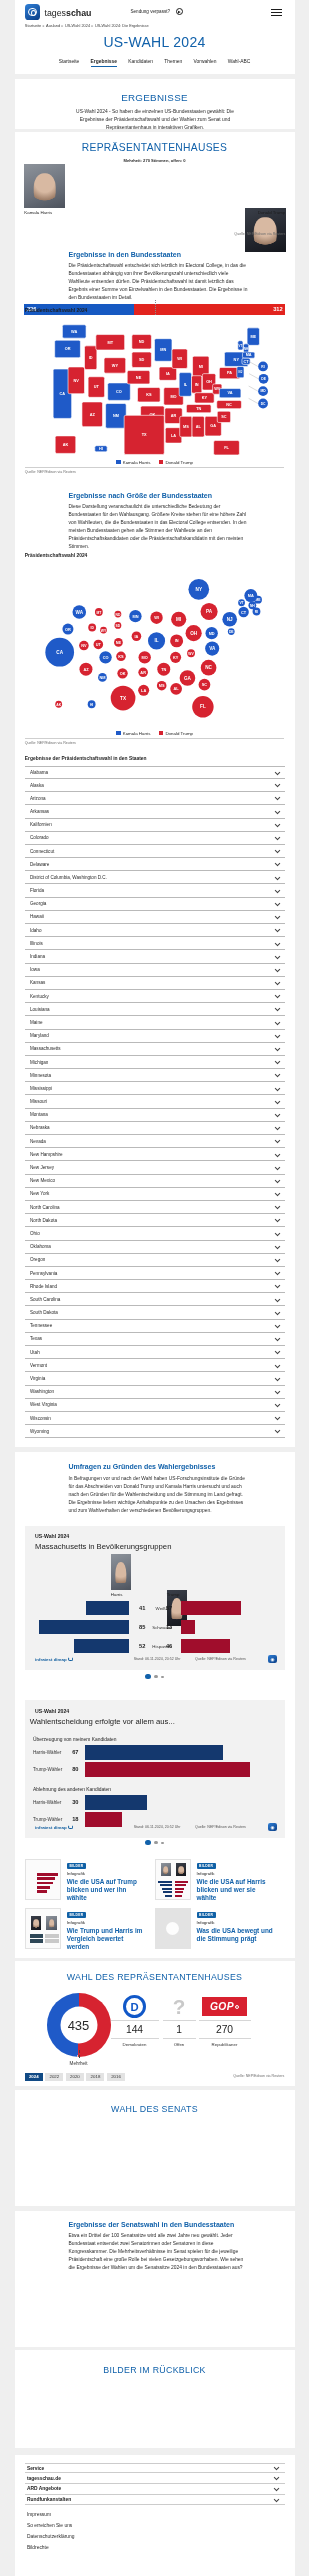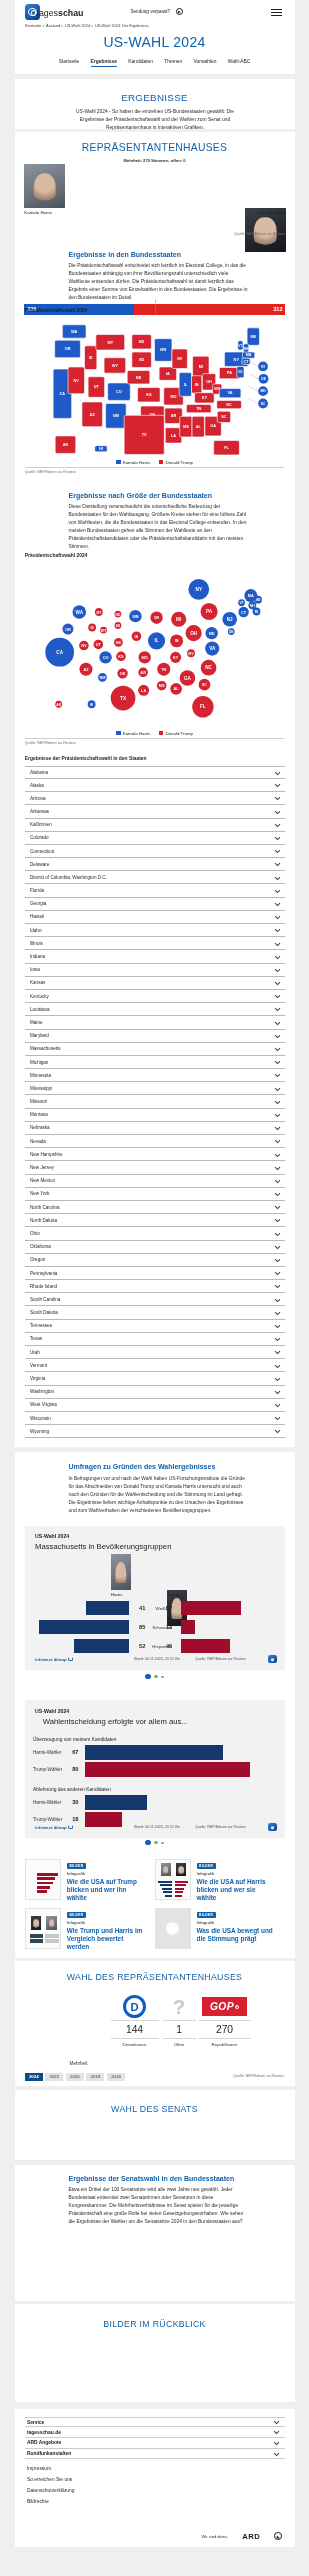--- a/index.html
+++ b/index.html
@@ -98,21 +98,21 @@
 </style>
 </head>
 <body>
 
 <div class="col card" style="height:74px;">
   <div class="abs" style="left:10.3px; top:4.1px;">
     <div class="logo-sq">
         <div class="logo-globe"></div>
       </div>
   </div>
-  <div class="abs wordmark" style="left:22px; top:7.7px;"><span>tages</span><b>schau</b></div>
+  <div class="abs wordmark" style="left:30px; top:7.7px;"><span>tages</span><b>schau</b></div>
   <div class="abs" style="left:116px; top:9.3px; font-size:4.6px;"><span>Sendung verpasst?</span></div>
   <div class="abs play" style="left:161px; top:7.7px;">▶</div>
   <div class="abs burger" style="right:12.4px; top:7.2px;">
       <div></div>
       <div></div>
       <div></div>
     </div>
   <div class="abs" id="breadcrumb" style="left:10.3px; top:23px; display:flex; align-items:center;">
       <span class="crumb">Startseite</span>
       <span class="crumb-sep">▸</span>
@@ -641,21 +641,21 @@
     </div>
   </div>
   <div class="dots abs" style="left:0; right:0; top:222px;">
       <span class="on" style="width: 5.2px; height: 5.2px;"></span>
       <span style="width: 3.6px; height: 3.6px;"></span>
       <span style="width: 2.1px; height: 2.1px;"></span>
     </div>
 
   <div class="gbox" style="top:248px; height:138px;">
     <div class="kick abs" style="left:10.3px; top:8.2px;">US-Wahl 2024</div>
-    <div class="ttl abs" style="left:18px; top:17.5px;">Wahlentscheidung erfolgte vor allem aus...</div>
+    <div class="ttl abs" style="left:5px; top:17.5px;">Wahlentscheidung erfolgte vor allem aus...</div>
     <div id="decision-groups">
         <div class="dec-label abs" style="left: 8.2px; top: 37px;">Überzeugung von meinem Kandidaten</div>
         <div class="dec-row" style="top: 45px;">
           <span class="rl">Harris-Wähler</span>
           <span class="rv">67</span>
           <span class="rb" style="width: 138px; background: rgb(20, 56, 110);"></span>
         </div>
         <div class="dec-row" style="top: 62px;">
           <span class="rl">Trump-Wähler</span>
           <span class="rv">80</span>
@@ -731,20 +731,26 @@
           <div style="width: 13.4px; height: 13.4px; border-radius: 50%; background: rgb(255, 255, 255); opacity: 0.9;"></div>
         </div>
         <div style="position: absolute; left: 42px; top: 1px; right: 0px;"><span class="badge">BILDER</span><div class="kick2">Infografik</div><div class="tz-title">Was die USA bewegt und die Stimmung prägt</div></div>
       </div>
     </div>
 </div>
 <div class="col gap" style="height:3.1px;"></div>
 
 <div class="col card" style="height:125px;">
   <h1 class="section abs" style="left:0; right:0; top:11.3px; font-size:8.8px;">WAHL DES REPRÄSENTANTENHAUSES</h1>
+  <div class="donut abs" id="house-donut" style="left: 32px; top: 32px; width: 64px; height: 64px; background: conic-gradient(rgb(214, 35, 48) 0deg, rgb(214, 35, 48) 50.5747%, rgb(200, 200, 200) 50.5747%, rgb(200, 200, 200) 50.8046%, rgb(31, 90, 200) 50.8046%, rgb(31, 90, 200) 100%);">
+    <div class="hole" style="width:37px; height:37px;">
+        <span>435</span>
+      </div>
+    <div class="dash"></div>
+  </div>
   <div class="abs" style="left:32px; top:100px; width:64px; text-align:center; font-size:4.6px; color:#333;">Mehrheit</div>
   <div id="house-cols">
       <div class="pcol" style="left: 96px; top: 32px; width: 48px;">
         <div class="plogo">
           <div class="dlogo">D</div>
         </div>
         <div class="pv">144</div>
         <div class="pl">Demokraten</div>
       </div>
       <div class="pcol" style="left: 148px; top: 32px; width: 33px;">
@@ -760,21 +766,21 @@
         </div>
         <div class="pv">270</div>
         <div class="pl">Republikaner</div>
       </div>
     </div>
   <div class="abs" id="year-tabs" style="left:10.3px; top:110px;"><span class="ybtn on">2024</span><span class="ybtn">2022</span><span class="ybtn">2020</span><span class="ybtn">2018</span><span class="ybtn">2016</span></div>
   <div class="abs src" style="right:10.3px; top:113px;">Quelle: NEP/Edison via Reuters</div>
 </div>
 <div class="col gap" style="height:4.1px;"></div>
 
-<div class="col card" style="height:70px;">
+<div class="col card" style="height:116px;">
   <h1 class="section abs" style="left:0; right:0; top:13.4px; font-size:8.8px;">WAHL DES SENATS</h1>
   <div class="abs" style="left:10.3px; top:31px; right:10.3px; bottom:8.2px;"></div>
 </div>
 <div class="col gap" style="height:4.6px;"></div>
 
 <div class="col card" style="height:136px;">
   <h2 class="sub abs" style="left:54px; top:10.3px;">Ergebnisse der Senatswahl in den Bundesstaaten</h2>
   <p class="body abs" style="left:54px; width:181px; top:21.6px;">Etwa ein Drittel der 100 Senatssitze wird alle zwei Jahre neu gewählt. Jeder Bundesstaat entsendet zwei Senatorinnen oder Senatoren in diese Kongresskammer. Die Mehrheitsverhältnisse im Senat spielen für die jeweilige Präsidentschaft eine große Rolle bei vielen Gesetzgebungsvorhaben. Wie sehen die Ergebnisse der Wahlen um die Senatssitze 2024 in den Bundesstaaten aus?</p>
   <div class="abs" style="left:10.3px; top:82px; right:10.3px; bottom:7.2px;"></div>
 </div>

